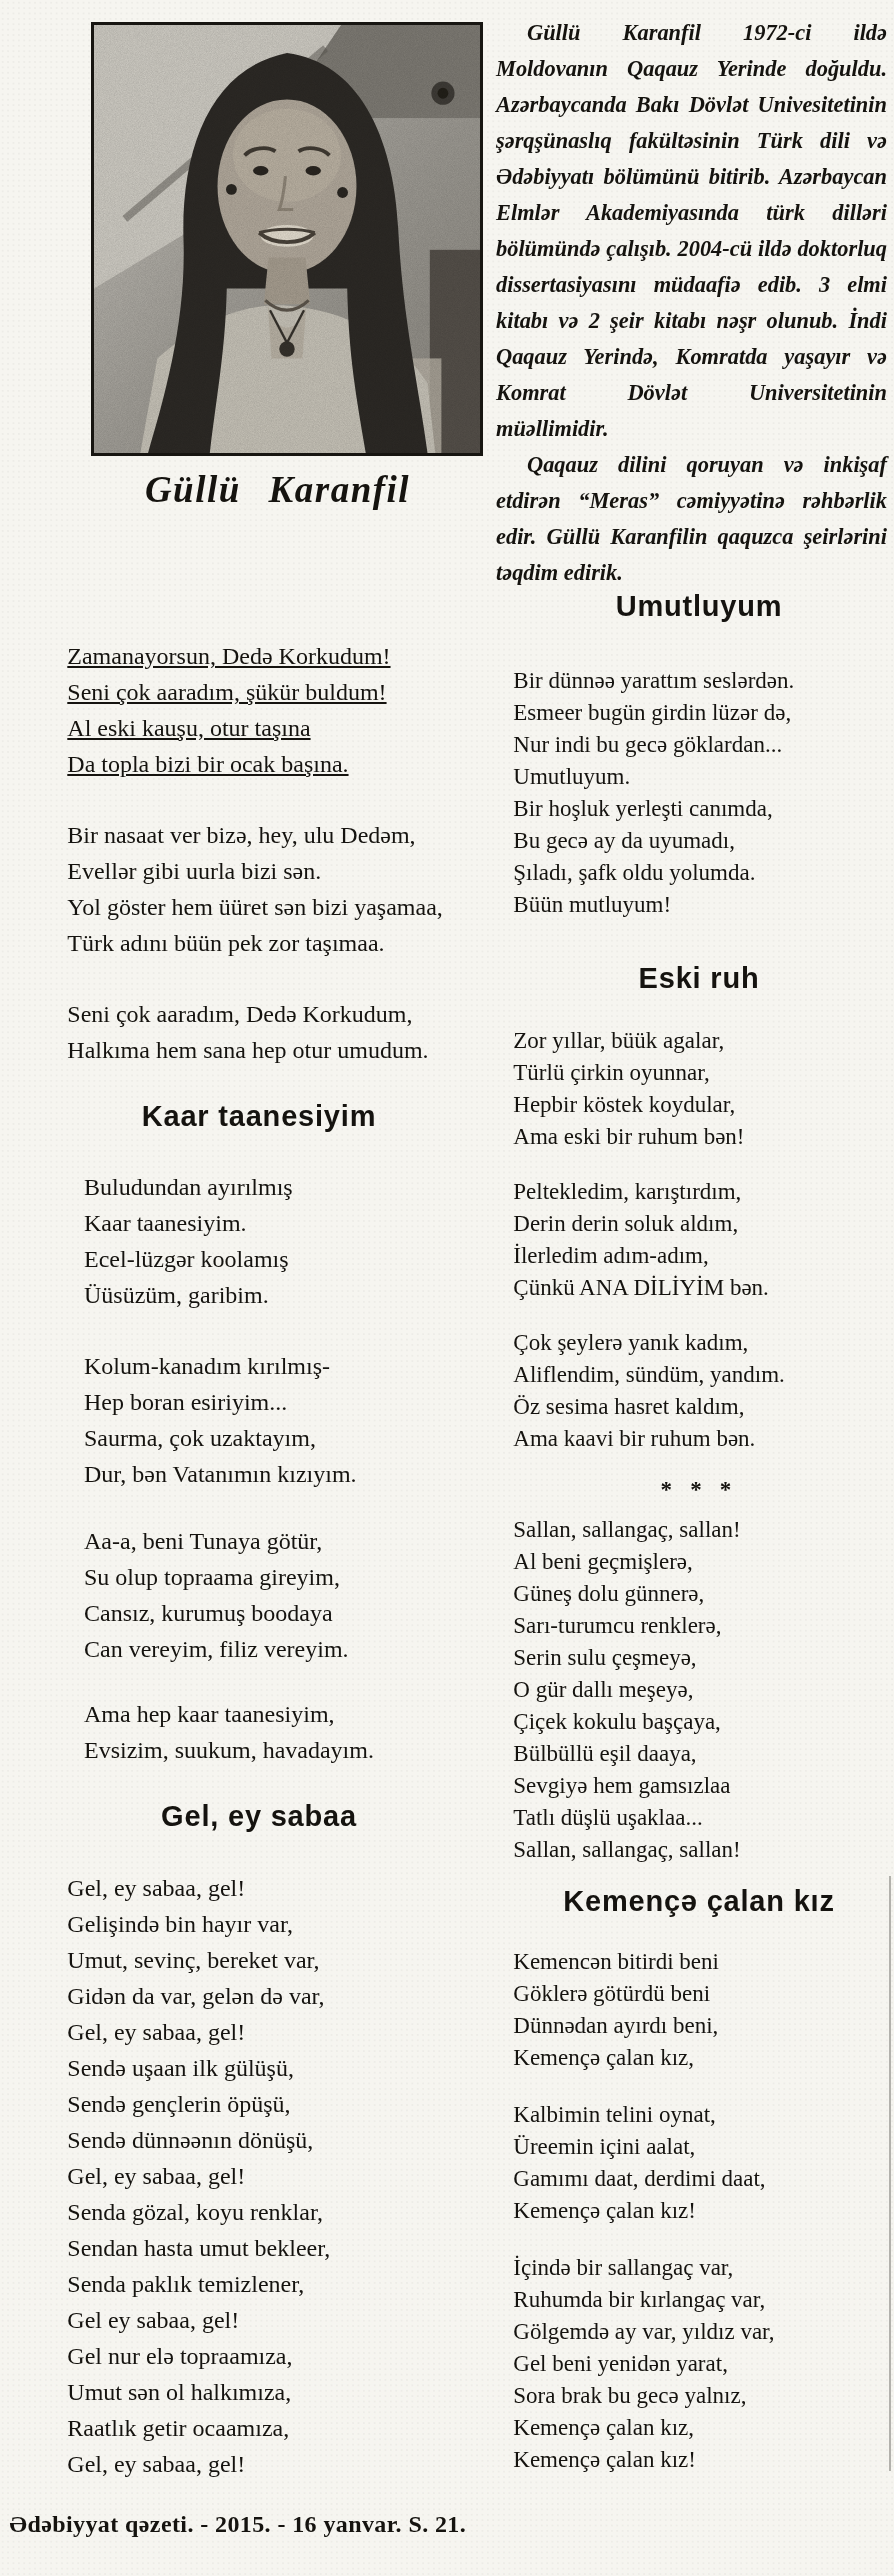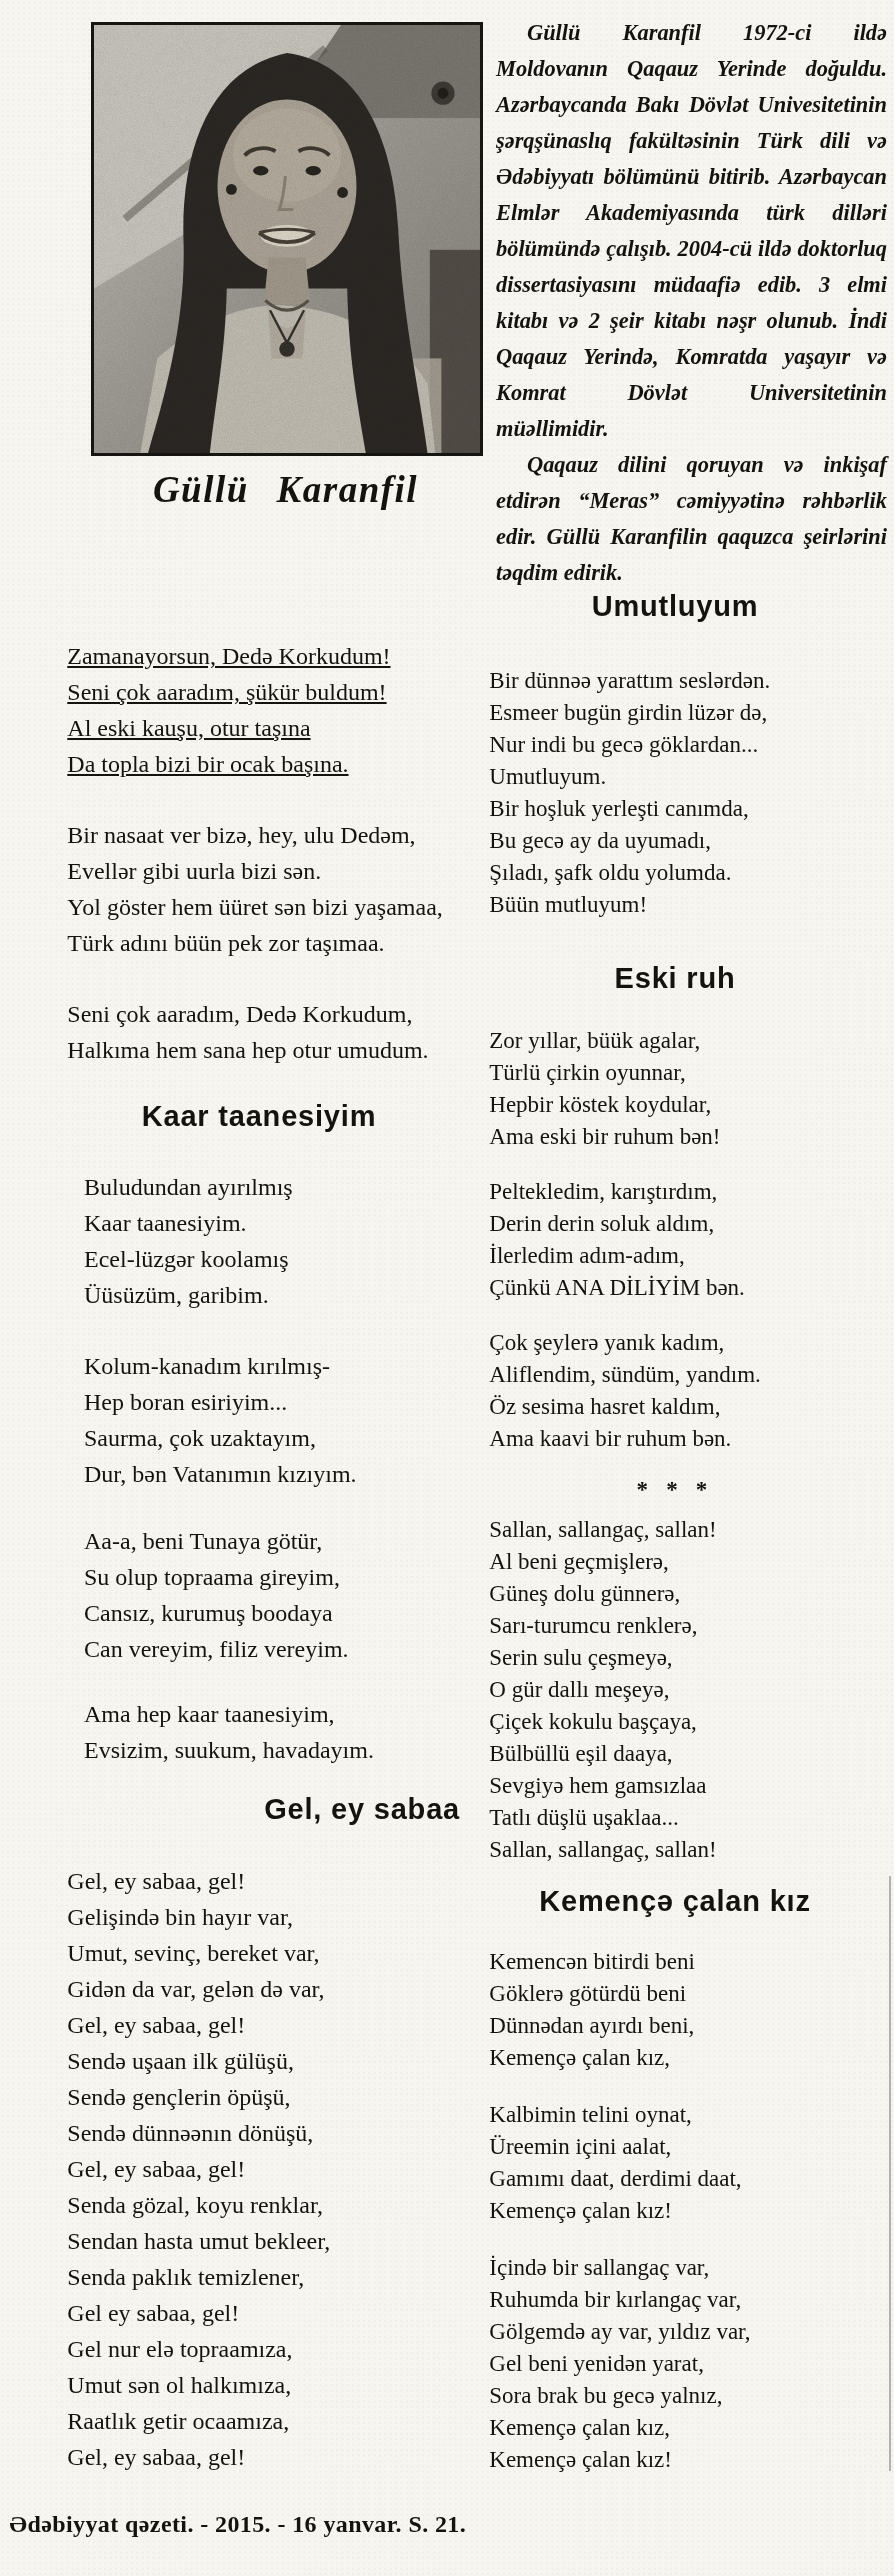--- a/index.html
+++ b/index.html
@@ -12,33 +12,33 @@
     overflow:hidden;
     font-family:"Liberation Serif","DejaVu Serif",serif;
     color:#15130f;
   }
   .photo-frame{
     position:absolute;left:91px;top:21.6px;width:392px;height:434px;
     border:3.9px solid #171511;box-sizing:border-box;background:#a6a39d;
   }
   .photo-frame svg{display:block;width:100%;height:100%;}
   .photo-caption{
-    position:absolute;left:77px;top:468px;width:417px;
+    position:absolute;left:69px;top:468px;width:417px;
     text-align:center;font-size:37px;font-weight:bold;font-style:italic;
     letter-spacing:1.5px;word-spacing:17px;
   }
   .bio{
     position:absolute;left:496px;top:15.4px;width:391px;
     font-size:22.4px;line-height:36px;font-weight:bold;font-style:italic;
     text-align:justify;
   }
   .bio p{margin:0;text-indent:31px;}
   .column{position:absolute;}
   .col-left{left:58px;top:550px;width:402px;}
-  .col-right{left:480px;top:585px;width:390px;}
+  .col-right{left:504px;top:585px;width:390px;}
   .poem-title{
     font-family:"Liberation Sans","DejaVu Sans",sans-serif;
     font-weight:bold;font-size:29px;line-height:43px;
     text-align:center;letter-spacing:0.8px;margin:0;
   }
   .stars-title{
     font-size:23px;line-height:31px;font-weight:bold;letter-spacing:6.2px;
     text-align:center;font-family:"Liberation Serif","DejaVu Serif",serif;
   }
   .stanza{
@@ -47,21 +47,21 @@
   }
   .col-right .stanza{font-size:23px;line-height:32px;}
   .m-danisma-s0{margin-top:88px;text-decoration:underline;}
   .m-danisma-s1{margin-top:35px;}
   .m-danisma-s2{margin-top:35px;}
   .m-kaar-h{margin-top:27px;}
   .m-kaar-s0{margin-top:31px;padding-left:26px;}
   .m-kaar-s1{margin-top:35px;padding-left:26px;}
   .m-kaar-s2{margin-top:31px;padding-left:26px;}
   .m-kaar-s3{margin-top:29px;padding-left:26px;}
-  .m-gel-h{margin-top:20px;text-align:right;}
+  .m-gel-h{margin-top:27px;}
   .m-gel-s0{margin-top:32px;line-height:36px;}
   .m-umut-s0{margin-top:37px;}
   .m-eski-h{margin-top:36px;}
   .m-eski-s0{margin-top:25px;}
   .m-eski-s1{margin-top:23px;}
   .m-eski-s2{margin-top:23px;}
   .m-stars-h{margin-top:18.5px;}
   .m-sallan-s0{margin-top:9.3px;}
   .m-kem-h{margin-top:14px;}
   .m-kem-s0{margin-top:23px;}

